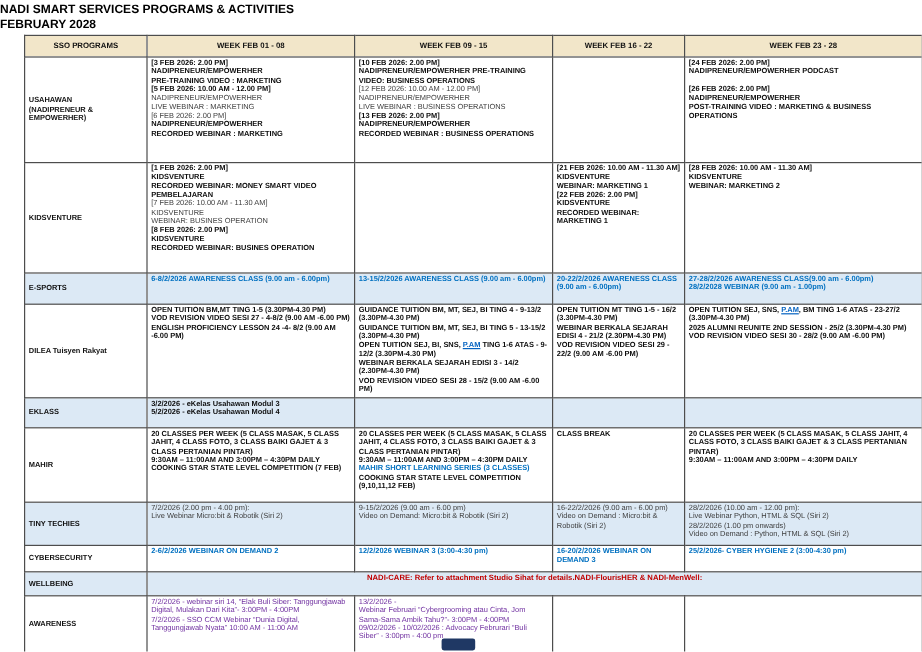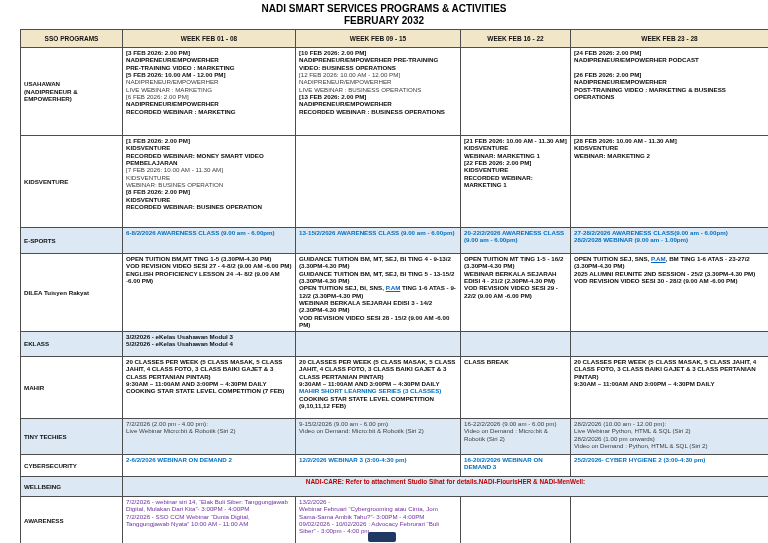--- a/index.html
+++ b/index.html
@@ -1,17 +1,17 @@
 <!DOCTYPE html>
 <html><head>
 <meta charset="utf-8">
 <style>
   html,body{margin:0;padding:0;background:#ffffff;width:768px;height:543px;overflow:hidden;
     font-family:"Liberation Sans", sans-serif;}
-  .title{padding-top:3px;text-align:center;font-size:10px;font-weight:bold;color:#000;line-height:1.2;}
+  .title{padding-top:3px;text-align:left;font-size:10px;font-weight:bold;color:#000;line-height:1.2;}
   table{border-collapse:collapse;table-layout:fixed;margin:2px 0 0 20px;width:748px;}
   th,td{border:1px solid #4d4d4d;padding:1px 3px;vertical-align:middle;overflow:hidden;}
   thead tr{height:18px;}
   thead th{background:#f2e6c9;font-size:6.5px;font-weight:bold;color:#111;text-align:center;}
   tbody tr:nth-child(1){height:88px}
   tbody tr:nth-child(2){height:92px}
   tbody tr:nth-child(3){height:26px}
   tbody tr:nth-child(4){height:78px}
   tbody tr:nth-child(5){height:25px}
   tbody tr:nth-child(6){height:62px}
@@ -28,21 +28,21 @@
   .ln.c-purple, .ln.c-purple span{color:#7030a0;}
   span.c-link{color:#0563c1;text-decoration:underline;cursor:pointer;}
   td.merged-cell{text-align:center;font-size:6.4px;font-weight:bold;color:#c00000;}
   .bottom-marker{position:absolute;left:368px;top:532px;width:28px;height:10px;background:#1f3864;border-radius:2px;}
 </style>
 </head>
 <body>
 
 <div class="title">
   <div>NADI SMART SERVICES PROGRAMS &amp; ACTIVITIES</div>
-  <div>FEBRUARY 2032</div>
+  <div>FEBRUARY 2028</div>
 </div>
 
 <table>
   <colgroup>
     <col style="width:102px">
       <col style="width:173px">
       <col style="width:165px">
       <col style="width:110px">
       <col style="width:198px">
   </colgroup>

